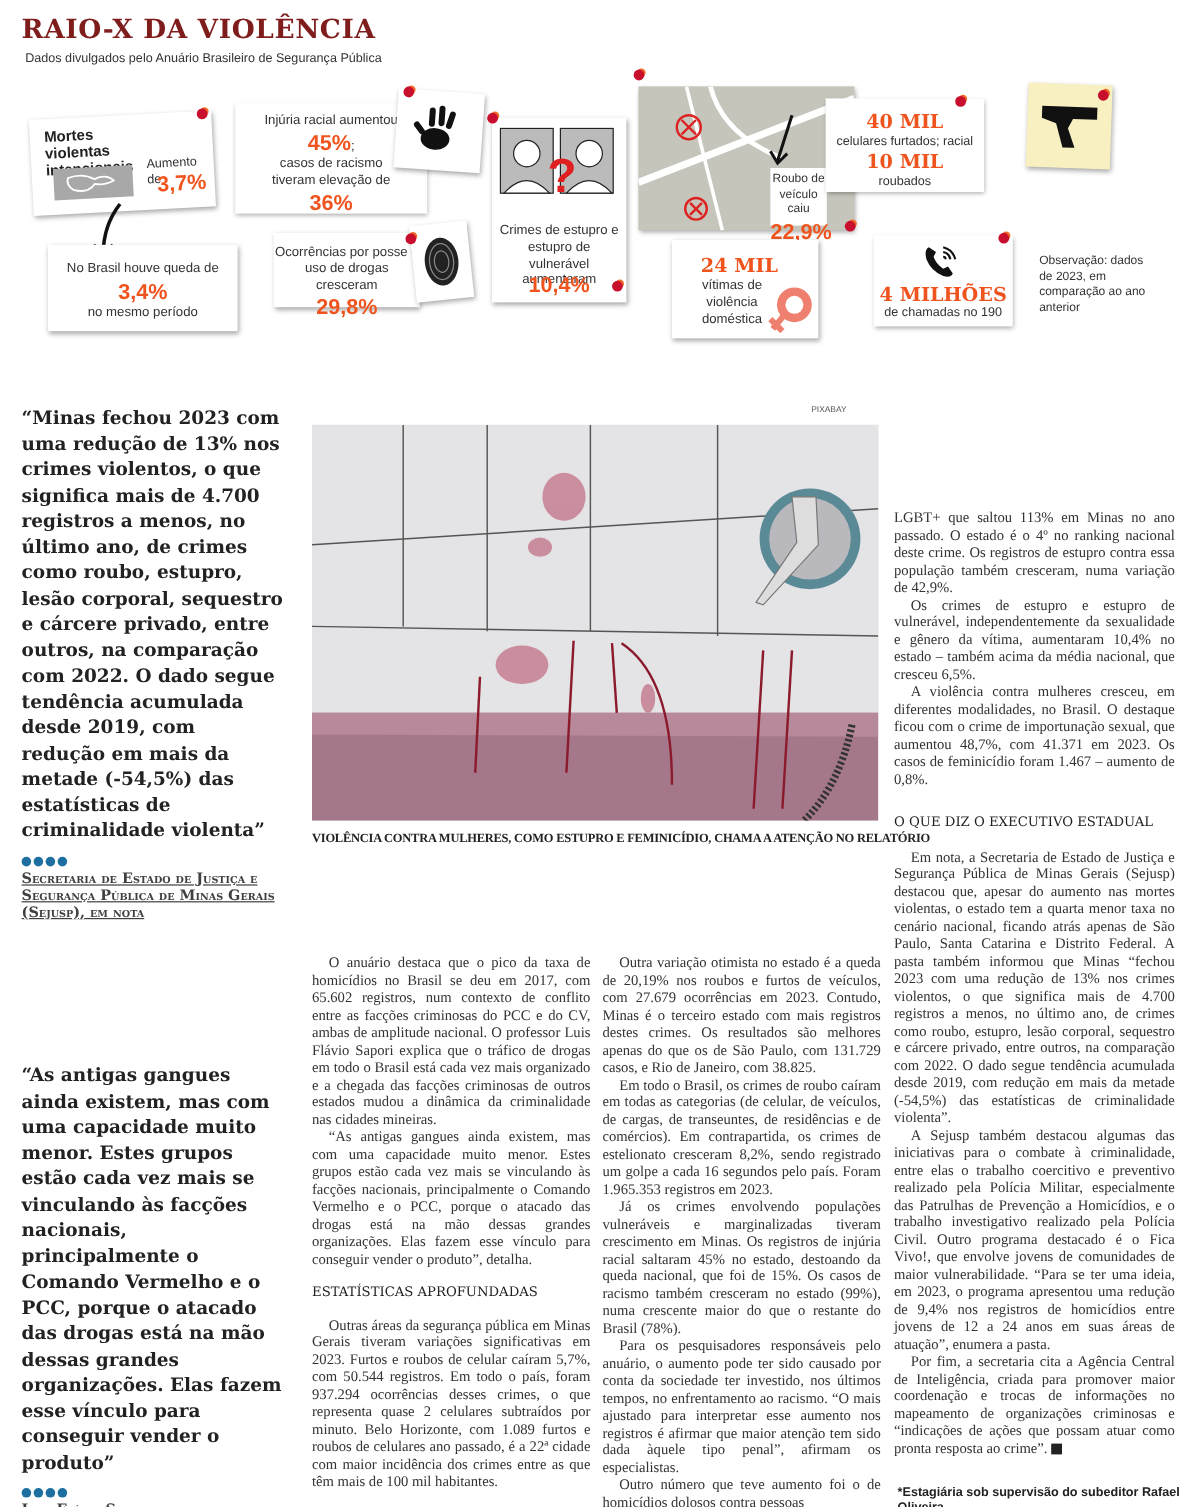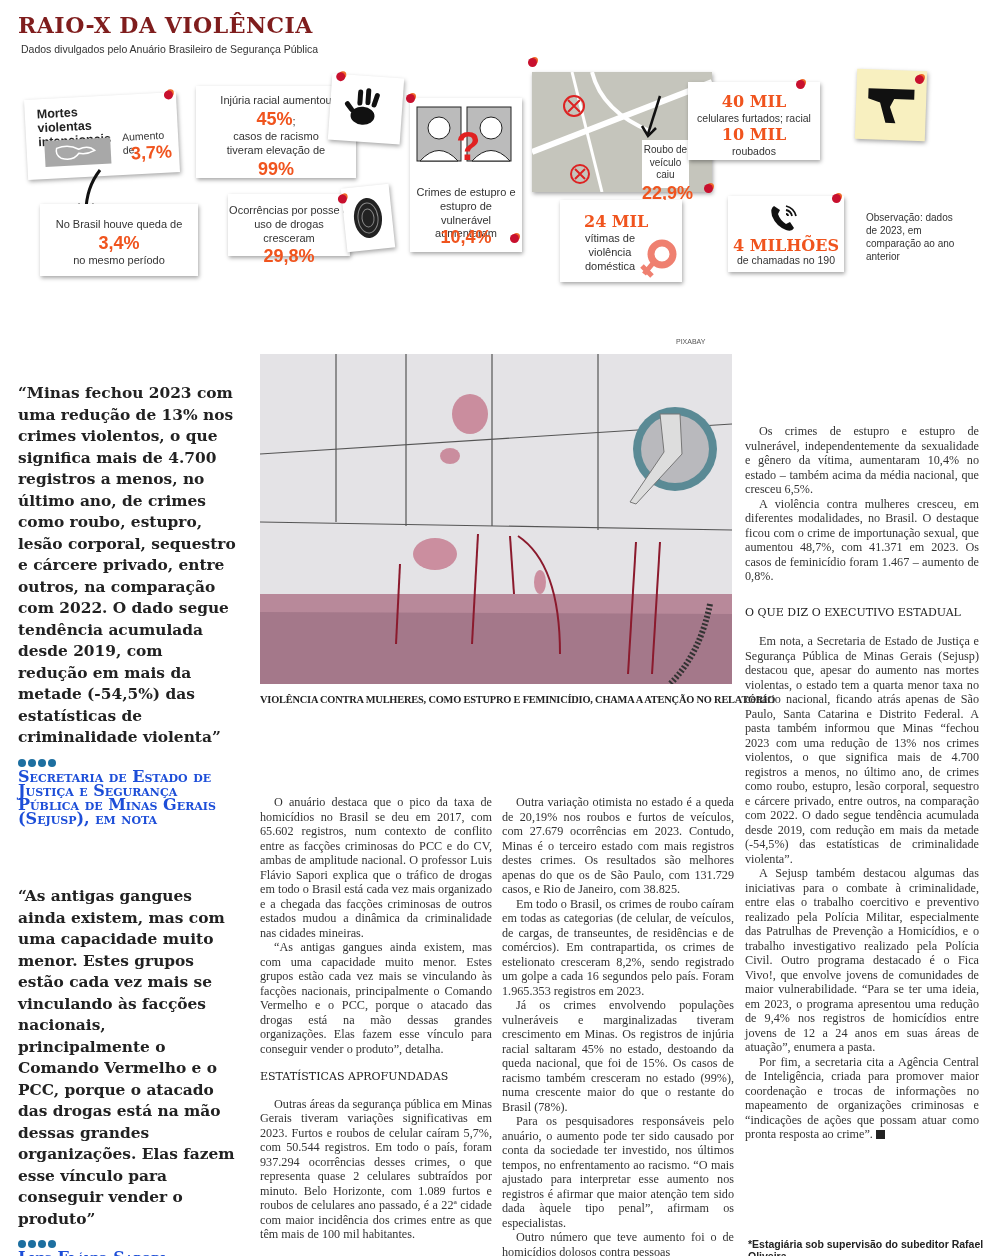--- a/index.html
+++ b/index.html
@@ -10,21 +10,21 @@
   .card { position: absolute; background: #fff; box-shadow: 1px 2px 4px rgba(0,0,0,0.35); font-family: "Liberation Sans", sans-serif; text-align: center; color: #333; font-size: 11px; line-height: 1.25; }
   .card .big { color: #f0541e; font-weight: bold; font-size: 18px; }
   .card .slab { color: #f0541e; font-family: "DejaVu Serif", serif; font-weight: 900; font-size: 16px; }
   .pin { position: absolute; width: 9px; height: 9px; border-radius: 50%; background: #c8102e; box-shadow: 2px -2px 0 -1px #f06a2a; }
   .icon-card { position: absolute; background: #fff; box-shadow: 1px 2px 4px rgba(0,0,0,0.35); display: flex; align-items: center; justify-content: center; }
   .note { position: absolute; left: 866px; top: 211px; width: 100px; font-family: "Liberation Sans", sans-serif; font-size: 10px; color: #333; line-height: 1.3; }
 
   .quote { position: absolute; left: 18px; width: 218px; font-family: "DejaVu Serif", serif; font-weight: bold; font-size: 15.4px; line-height: 21.5px; color: #222; }
   .dots { display: flex; gap: 2px; margin: 10px 0 3px; }
   .dots span { width: 8px; height: 8px; border-radius: 50%; background: #1d6fa0; display: inline-block; }
-  .attrib { font-family: "DejaVu Serif", serif; font-weight: bold; font-variant: small-caps; font-size: 16px; line-height: 14px; color: #1d4ed8; }
+  .attrib { font-family: "DejaVu Serif", serif; font-weight: bold; font-variant: small-caps; font-size: 12px; line-height: 14px; color: #404040; text-decoration: underline; }
 
   .credit { position: absolute; left: 676px; top: 338px; font-family: "Liberation Sans", sans-serif; font-size: 7px; color: #555; }
   .photo { position: absolute; left: 260px; top: 354px; width: 472px; height: 330px; overflow: hidden; background: #dcdcdc; }
   .caption { position: absolute; left: 260px; top: 694px; font-family: Liberation Serif, serif; font-weight: bold; font-size: 10.4px; color: #222; letter-spacing: -0.2px; }
 
   .col { position: absolute; font-family: "Liberation Serif", serif; font-size: 12.2px; line-height: 14.5px; color: #333; text-align: justify; }
   .col p { text-indent: 14px; }
   .col h3 { font-family: "DejaVu Serif", serif; font-weight: 400; font-size: 11px; color: #222; margin: 14px 0 12px; text-indent: 0; }
   .endmark { display: inline-block; width: 9px; height: 9px; background: #222; vertical-align: -1px; margin-left: 3px; }
   .footnote { position: absolute; left: 748px; top: 1238px; font-family: "Liberation Sans", sans-serif; font-weight: bold; font-size: 10.5px; color: #222; }
@@ -54,21 +54,21 @@
 <div class="card" style="left:40px;top:204px;width:158px;height:72px;padding-top:14px;">
   <div>No Brasil houve queda de</div>
   <div class="big">3,4%</div>
   <div>no mesmo período</div>
 </div>
 
 <div class="card" style="left:196px;top:86px;width:160px;height:92px;padding-top:8px;">
   <div>Injúria racial aumentou</div>
   <div><span class="big">45%</span>;</div>
   <div style="padding:0 18px;text-align:center;">casos de racismo tiveram elevação de</div>
-  <div class="big">99%</div>
+  <div class="big">36%</div>
 </div>
 <div class="icon-card" style="left:330px;top:76px;width:72px;height:66px;transform:rotate(4deg);">
   <svg width="46" height="46" viewBox="0 0 46 46">
       <ellipse cx="20" cy="30" rx="12" ry="9" fill="#111"></ellipse>
       <rect x="14" y="4" width="5" height="16" rx="2.5" fill="#111"></rect>
       <rect x="22" y="2" width="5" height="17" rx="2.5" fill="#111"></rect>
       <rect x="30" y="6" width="5" height="15" rx="2.5" fill="#111" transform="rotate(15 32 12)"></rect>
       <rect x="4" y="16" width="5" height="12" rx="2.5" fill="#111" transform="rotate(-40 6 22)"></rect>
     </svg>
   <span class="pin" style="left:4px;top:-2px;"></span>
@@ -151,21 +151,21 @@
       <path d="M6 4 Q2 6 4 14 Q8 24 18 28 Q24 30 26 26 L22 20 L18 22 Q12 18 10 12 L12 8Z" fill="#111"></path>
       <path d="M18 4 Q26 6 28 14 M18 8 Q23 9 24 14 M18 12 Q20 12 20 14" stroke="#111" stroke-width="1.8" fill="none"></path>
     </svg>
   <div class="slab" style="position:absolute;left:0;right:0;top:40px;">4 MILHÕES</div>
   <div style="position:absolute;left:0;right:0;top:58px;font-size:10.5px;">de chamadas no 190</div>
   <span class="pin" style="left:104px;top:-2px;"></span>
 </div>
 
 <div class="note">Observação: dados de 2023, em comparação ao ano anterior</div>
 
-<div class="quote" style="top:338px;margin-top:45px;">
+<div class="quote" style="top:338px;">
   <div>“Minas fechou 2023 com uma redução de 13% nos crimes violentos, o que significa mais de 4.700 registros a menos, no último ano, de crimes como roubo, estupro, lesão corporal, sequestro e cárcere privado, entre outros, na comparação com 2022. O dado segue tendência acumulada desde 2019, com redução em mais da metade (-54,5%) das estatísticas de criminalidade violenta”</div>
   <div class="dots">
       <span></span>
       <span></span>
       <span></span>
       <span></span>
     </div>
   <div class="attrib">Secretaria de Estado de Justiça e Segurança Pública de Minas Gerais (Sejusp), em nota</div>
 </div>
 
@@ -226,20 +226,21 @@
 
 <div class="col" style="left:502px;top:795px;width:232px;">
   <p>Outra variação otimista no estado é a queda de 20,19% nos roubos e furtos de veículos, com 27.679 ocorrências em 2023. Contudo, Minas é o terceiro estado com mais registros destes crimes. Os resultados são melhores apenas do que os de São Paulo, com 131.729 casos, e Rio de Janeiro, com 38.825.</p>
   <p>Em todo o Brasil, os crimes de roubo caíram em todas as categorias (de celular, de veículos, de cargas, de transeuntes, de residências e de comércios). Em contrapartida, os crimes de estelionato cresceram 8,2%, sendo registrado um golpe a cada 16 segundos pelo país. Foram 1.965.353 registros em 2023.</p>
   <p>Já os crimes envolvendo populações vulneráveis e marginalizadas tiveram crescimento em Minas. Os registros de injúria racial saltaram 45% no estado, destoando da queda nacional, que foi de 15%. Os casos de racismo também cresceram no estado (99%), numa crescente maior do que o restante do Brasil (78%).</p>
   <p>Para os pesquisadores responsáveis pelo anuário, o aumento pode ter sido causado por conta da sociedade ter investido, nos últimos tempos, no enfrentamento ao racismo. “O mais ajustado para interpretar esse aumento nos registros é afirmar que maior atenção tem sido dada àquele tipo penal”, afirmam os especialistas.</p>
   <p>Outro número que teve aumento foi o de homicídios dolosos contra pessoas</p>
 </div>
 
 <div class="col" style="left:745px;top:424px;width:234px;">
+  <p style="text-indent:0;">LGBT+ que saltou 113% em Minas no ano passado. O estado é o 4º no ranking nacional deste crime. Os registros de estupro contra essa população também cresceram, numa variação de 42,9%.</p>
   <p>Os crimes de estupro e estupro de vulnerável, independentemente da sexualidade e gênero da vítima, aumentaram 10,4% no estado – também acima da média nacional, que cresceu 6,5%.</p>
   <p>A violência contra mulheres cresceu, em diferentes modalidades, no Brasil. O destaque ficou com o crime de importunação sexual, que aumentou 48,7%, com 41.371 em 2023. Os casos de feminicídio foram 1.467 – aumento de 0,8%.</p>
   <h3 style="margin:22px 0 14px;">O QUE DIZ O EXECUTIVO ESTADUAL</h3>
   <p>Em nota, a Secretaria de Estado de Justiça e Segurança Pública de Minas Gerais (Sejusp) destacou que, apesar do aumento nas mortes violentas, o estado tem a quarta menor taxa no cenário nacional, ficando atrás apenas de São Paulo, Santa Catarina e Distrito Federal. A pasta também informou que Minas “fechou 2023 com uma redução de 13% nos crimes violentos, o que significa mais de 4.700 registros a menos, no último ano, de crimes como roubo, estupro, lesão corporal, sequestro e cárcere privado, entre outros, na comparação com 2022. O dado segue tendência acumulada desde 2019, com redução em mais da metade (-54,5%) das estatísticas de criminalidade violenta”.</p>
   <p>A Sejusp também destacou algumas das iniciativas para o combate à criminalidade, entre elas o trabalho coercitivo e preventivo realizado pela Polícia Militar, especialmente das Patrulhas de Prevenção a Homicídios, e o trabalho investigativo realizado pela Polícia Civil. Outro programa destacado é o Fica Vivo!, que envolve jovens de comunidades de maior vulnerabilidade. “Para se ter uma ideia, em 2023, o programa apresentou uma redução de 9,4% nos registros de homicídios entre jovens de 12 a 24 anos em suas áreas de atuação”, enumera a pasta.</p>
   <p><span>Por fim, a secretaria cita a Agência Central de Inteligência, criada para promover maior coordenação e trocas de informações no mapeamento de organizações criminosas e “indicações de ações que possam atuar como pronta resposta ao crime”.</span><span class="endmark"></span></p>
 </div>
 <div class="footnote">*Estagiária sob supervisão do subeditor Rafael Oliveira</div>
 
 </body></html>

